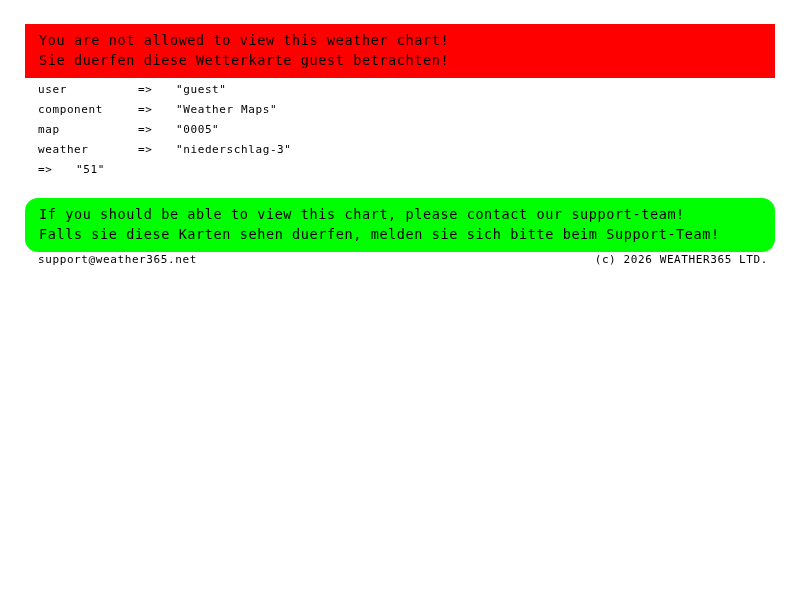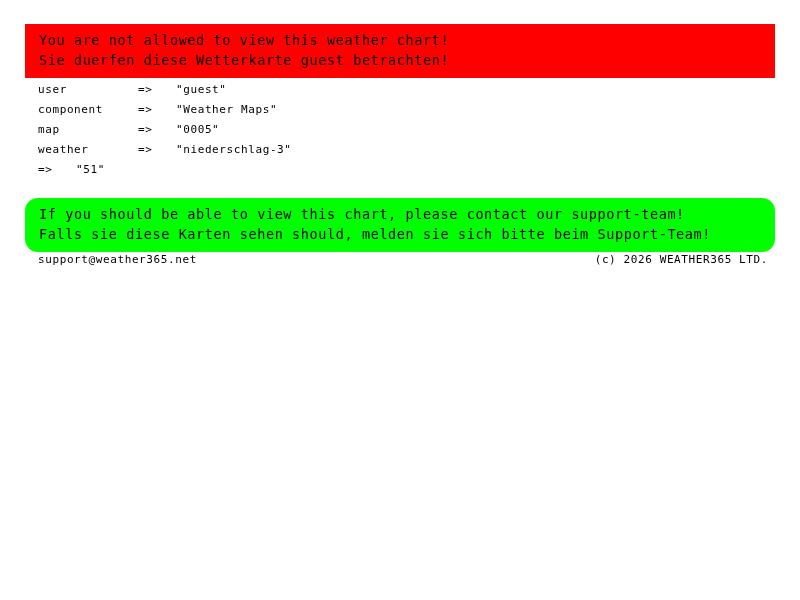--- a/index.html
+++ b/index.html
@@ -112,21 +112,21 @@
       <span class="param-val">"niederschlag-3"</span>
     </div>
     <div class="param-row">
       <span class="param-arrow">=&gt;</span>
       <span class="param-val">"51"</span>
     </div>
   </div>
 
   <div class="banner banner-info">
     <div class="banner-line">If you should be able to view this chart, please contact our support-team!</div>
-    <div class="banner-line">Falls sie diese Karten sehen should, melden sie sich bitte beim Support-Team!</div>
+    <div class="banner-line">Falls sie diese Karten sehen duerfen, melden sie sich bitte beim Support-Team!</div>
   </div>
 
   <div class="footer">
     <span>support@weather365.net</span>
     <span>(c) 2026 WEATHER365 LTD.</span>
   </div>
 
 </div>
 
 </body></html>

